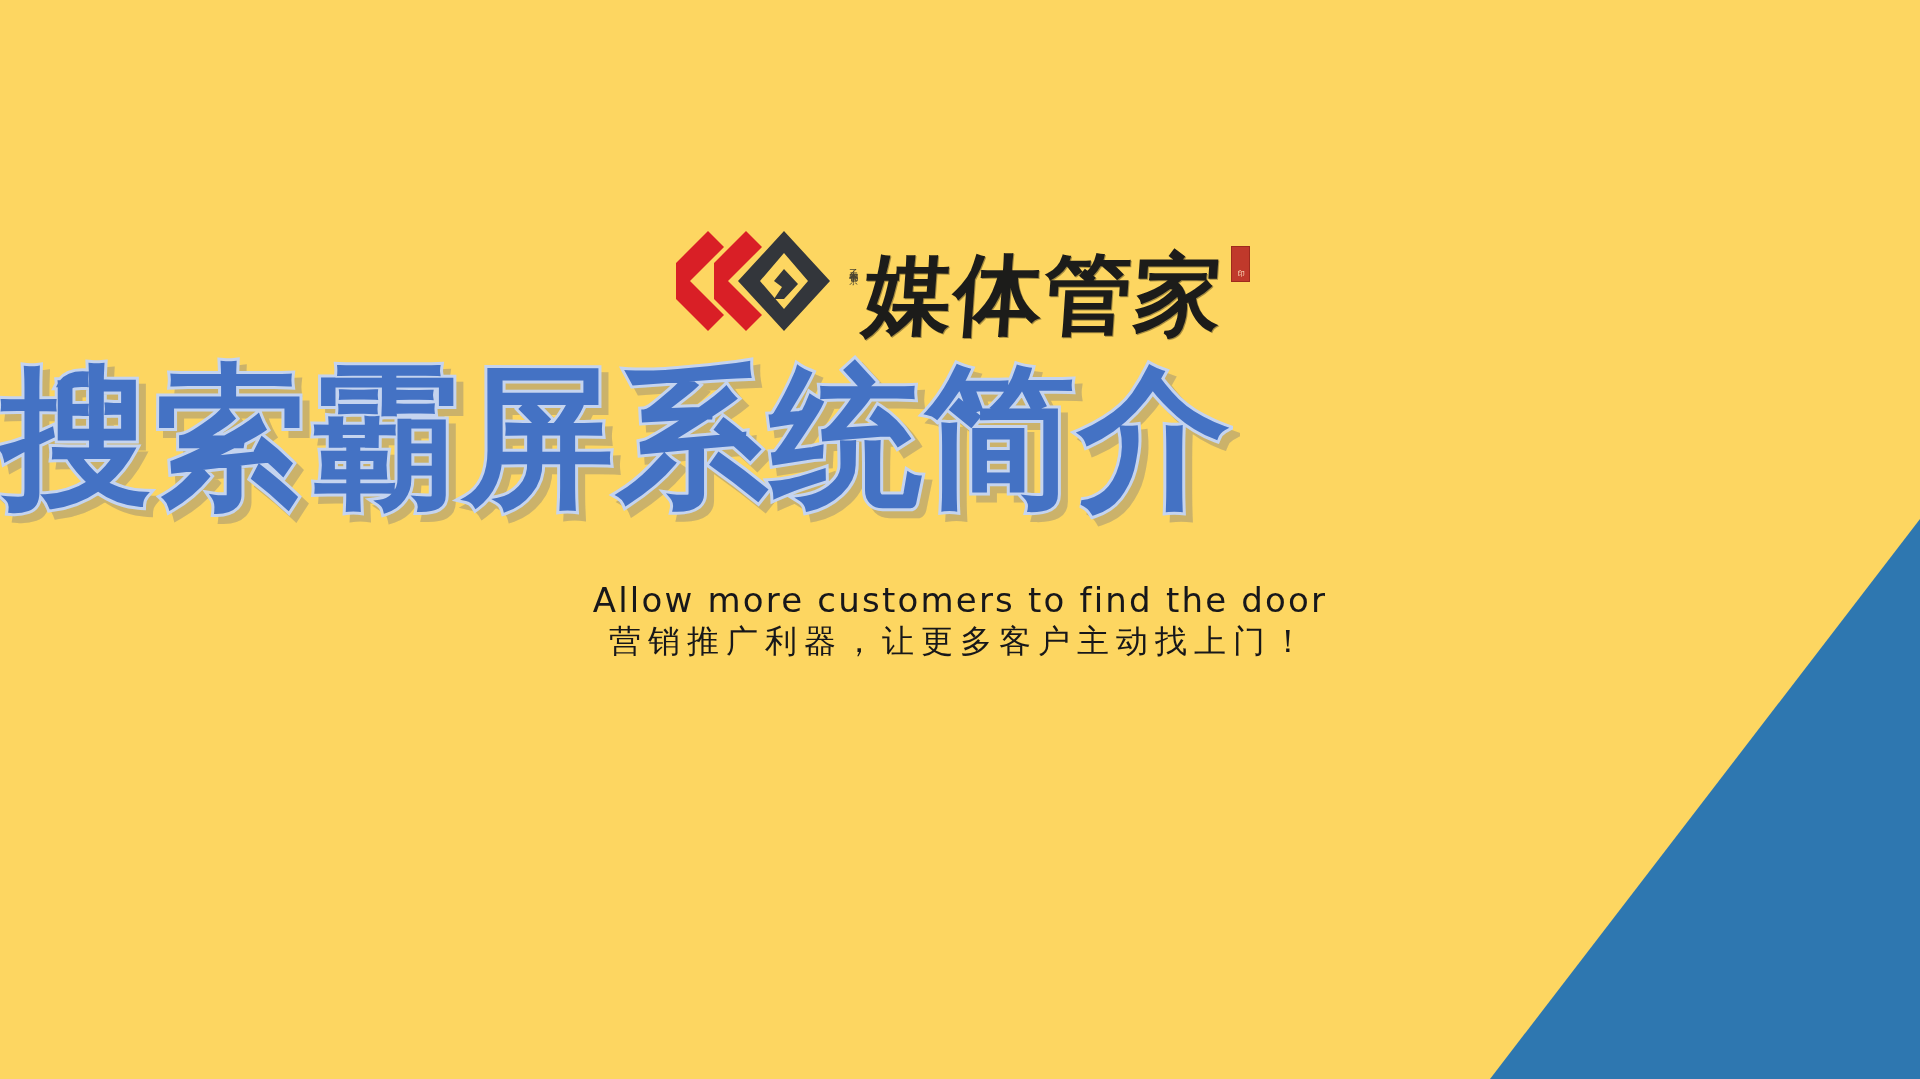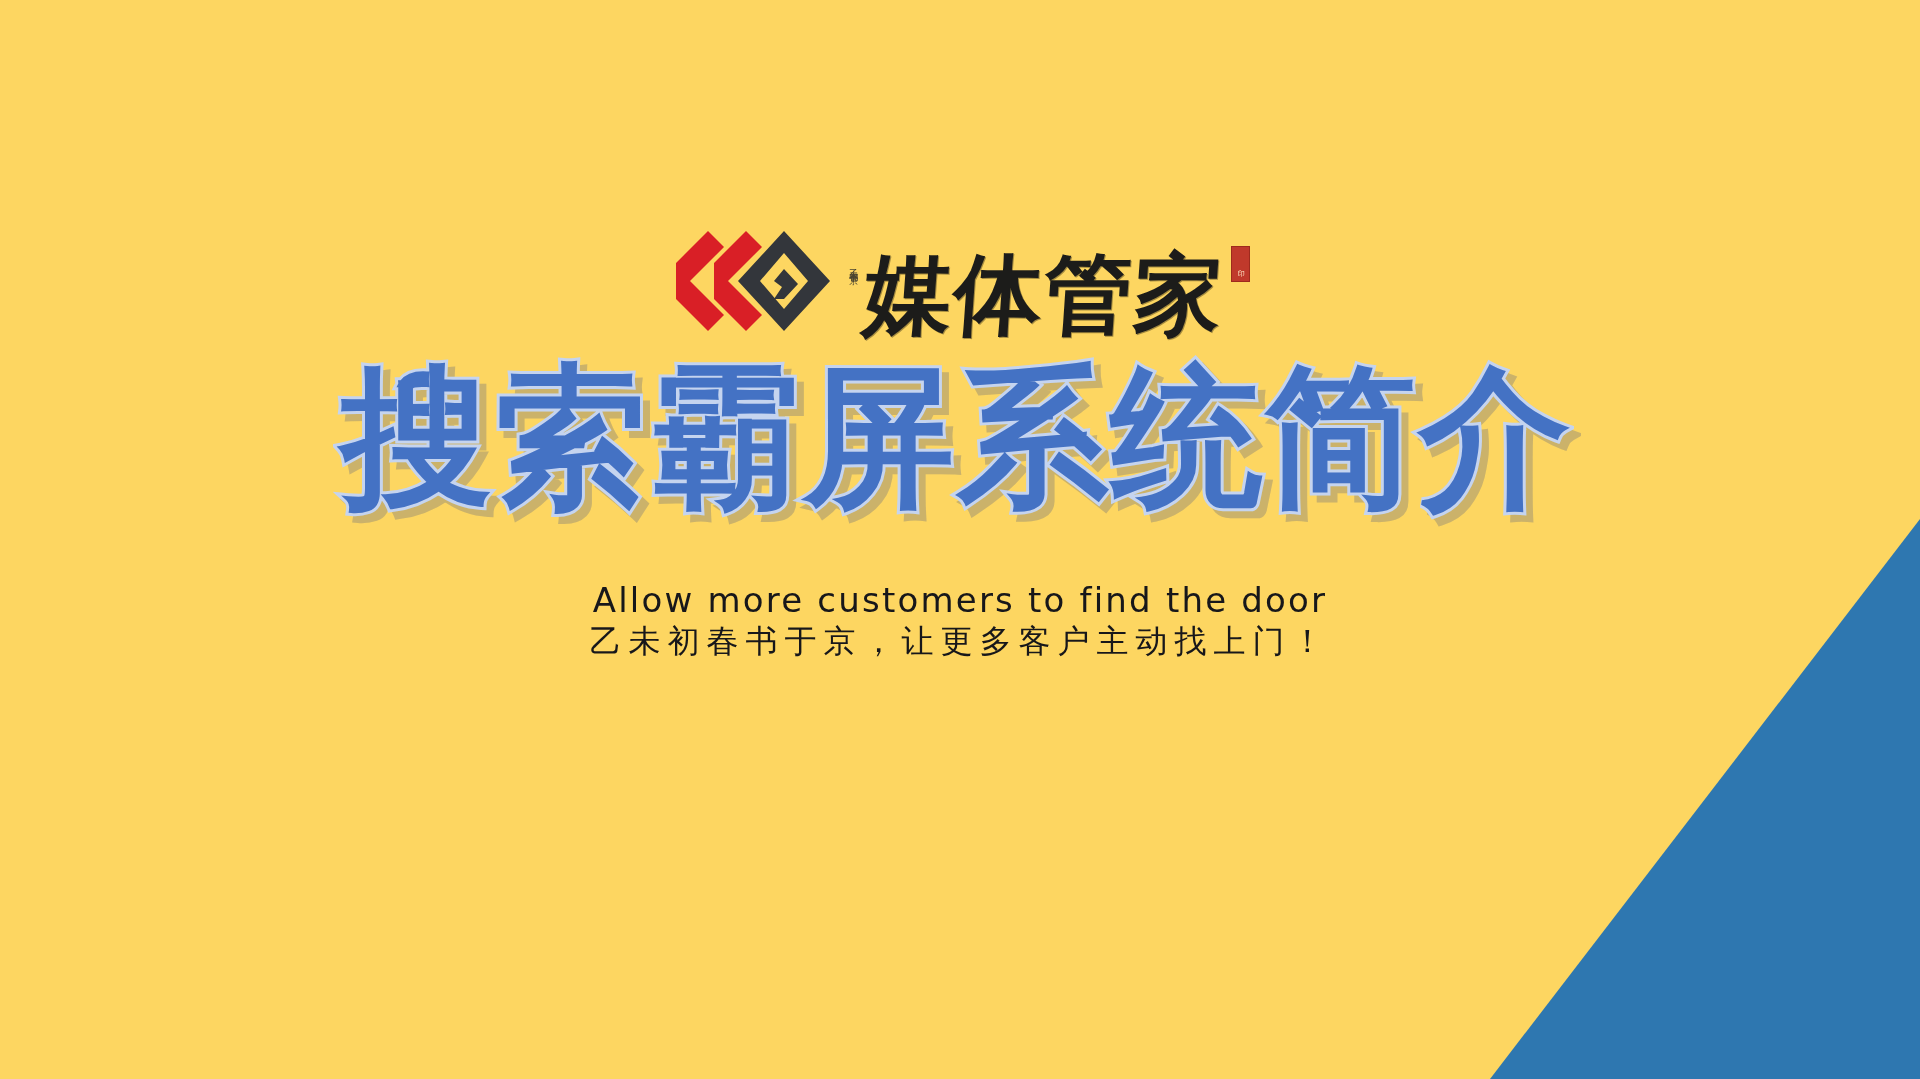--- a/index.html
+++ b/index.html
@@ -55,21 +55,20 @@
     flex:none;
   }
   #brand-seal span{
     color:#ffe9c9;font-size:7px;line-height:1;
     writing-mode:vertical-rl;font-family:"DejaVu Serif",serif;
   }
 
   
   #main-title{
     position:absolute;left:0;right:7px;top:360px;
-    text-align:center;
     font-family:"DejaVu Sans","Liberation Sans",sans-serif;
     font-size:152px;line-height:1.02;
     font-weight:700;
     color:#4472c4;
     letter-spacing:2px;
     white-space:nowrap;
     -webkit-text-stroke:6px #c5d4ef;
     paint-order:stroke fill;
     filter:drop-shadow(7px 7px 0 rgba(120,120,120,.38));
   }
@@ -123,16 +122,16 @@
         <span>印</span>
       </div>
     </div>
 
   </div>
 
   <div id="main-title">搜索霸屏系统简介</div>
 
   <div id="subtitle-block">
     <div id="subtitle-en">Allow more customers to find the door</div>
-    <div id="subtitle-zh">乙未初春书于京，让更多客户主动找上门！</div>
+    <div id="subtitle-zh">营销推广利器，让更多客户主动找上门！</div>
   </div>
 
 </div>
 
 </body></html>

